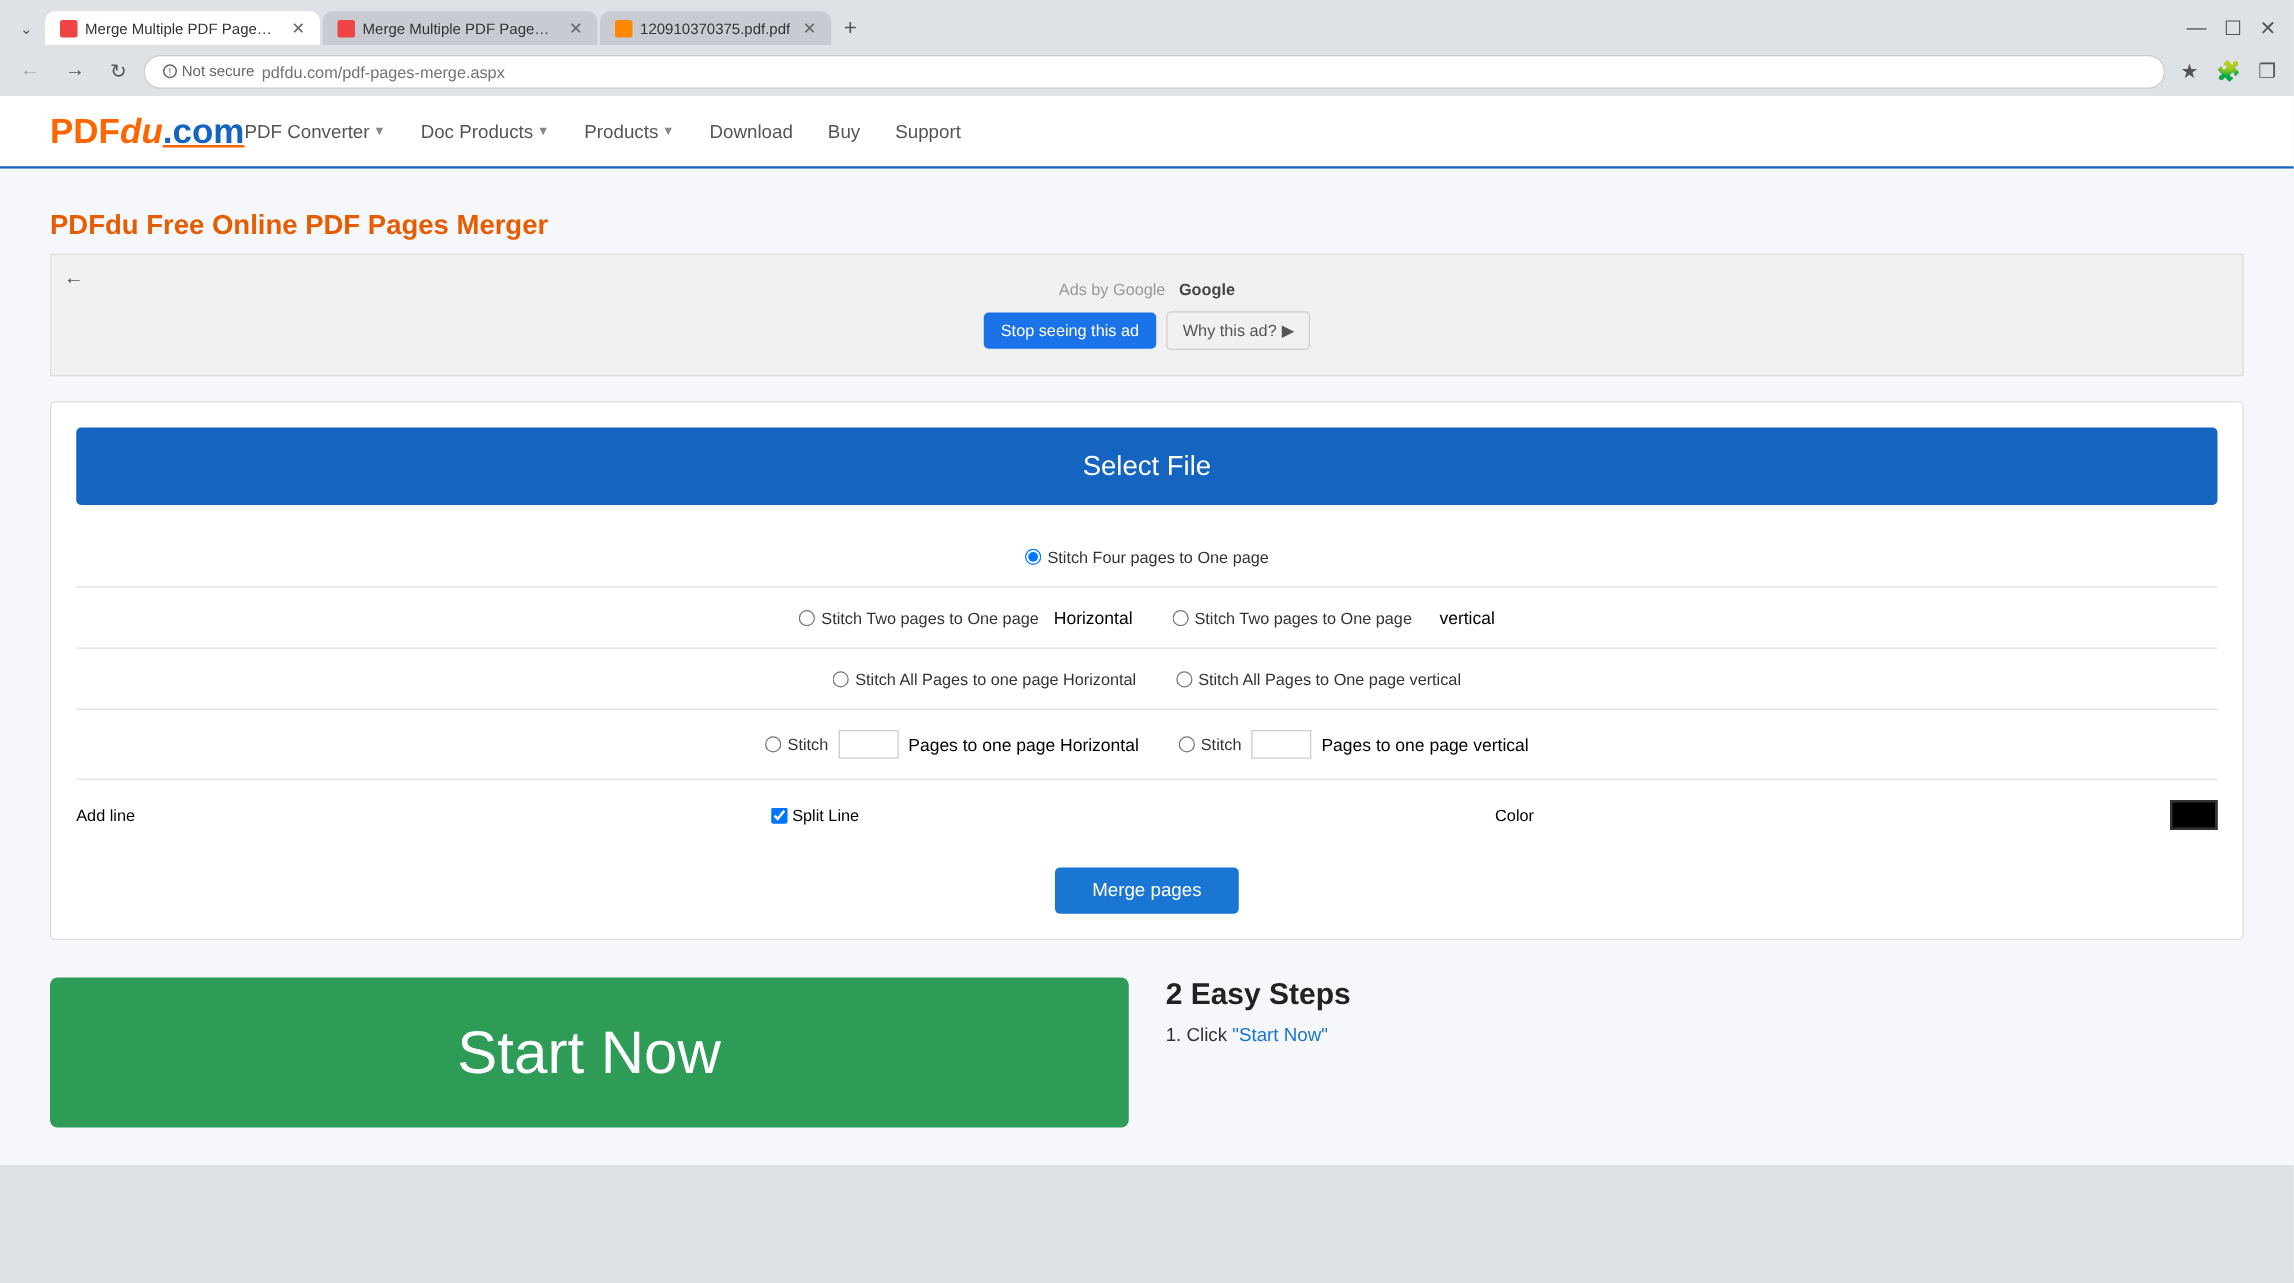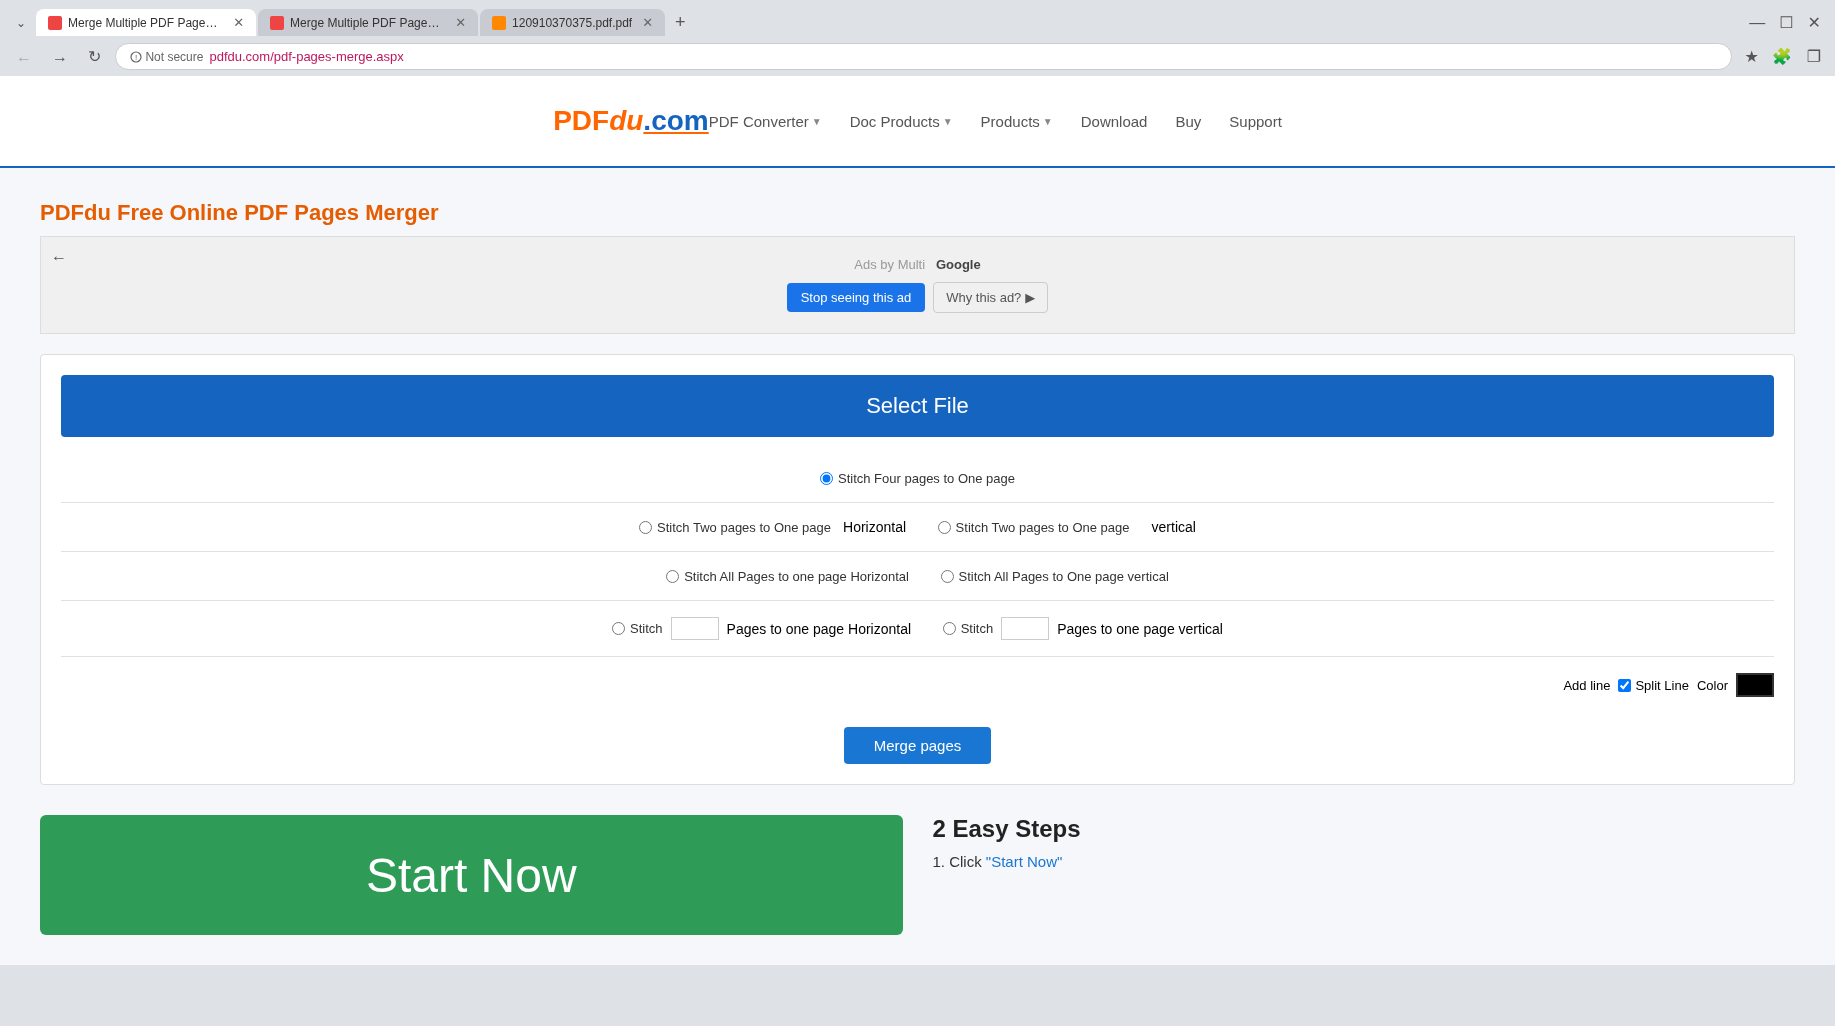--- a/index.html
+++ b/index.html
@@ -17,29 +17,29 @@
     .tab-label { white-space: nowrap; overflow: hidden; text-overflow: ellipsis; max-width: 160px; font-size: 12px; }
     .tab-close { margin-left: 4px; color: #666; cursor: pointer; font-size: 13px; flex-shrink: 0; }
     .tab-new { background: none; border: none; font-size: 18px; color: #555; cursor: pointer; padding: 4px 8px; }
     .tab-dropdown { background: none; border: none; font-size: 12px; color: #555; cursor: pointer; padding: 4px 8px; }
 
     .address-bar { background: #dee1e6; padding: 6px 10px; display: flex; align-items: center; gap: 8px; }
     .nav-btn { background: none; border: none; font-size: 16px; color: #555; cursor: pointer; padding: 4px 6px; border-radius: 4px; }
     .nav-btn.disabled { color: #aaa; cursor: default; }
     .url-bar-inner { display: flex; align-items: center; gap: 6px; background: white; border-radius: 20px; padding: 5px 14px; flex: 1; border: 1px solid #ccc; }
     .url-security { color: #666; font-size: 12px; display: flex; align-items: center; gap: 3px; }
-    .url-text { color: #be185d; font-size: 13px; }
+    .url-text { color: #737373; font-size: 13px; }
     .url-actions { display: flex; align-items: center; gap: 6px; }
     .url-action-btn { background: none; border: none; font-size: 16px; color: #555; cursor: pointer; padding: 4px; }
 
     
     .page-content { background: white; }
 
     
-    .site-header { background: white; padding: 29px 40px; display: flex; align-items: center; justify-content: center; border-bottom: 2px solid #1565c0; }
+    .site-header { background: white; padding: 12px 40px; display: flex; align-items: center; justify-content: flex-start; border-bottom: 2px solid #1565c0; }
     .site-logo { font-size: 28px; font-weight: bold; }
     .logo-pdf { color: #ff6600; font-weight: bold; }
     .logo-du { color: #ff6600; font-style: italic; font-weight: bold; }
     .logo-com { color: #1565c0; font-weight: bold; text-decoration: underline; text-decoration-color: #ff6600; }
     .site-nav { display: flex; align-items: center; gap: 28px; }
     .nav-item { color: #555; font-size: 15px; cursor: pointer; text-decoration: none; display: flex; align-items: center; gap: 3px; }
     .nav-arrow { font-size: 10px; color: #888; }
 
     
     .main-content { padding: 32px 40px 30px; background: #f5f7fa; min-height: 700px; }
@@ -58,21 +58,21 @@
     .tool-area { background: white; border: 1px solid #ddd; border-radius: 4px; padding: 20px; }
     .select-file-btn { background: #1565c0; color: white; font-size: 22px; padding: 18px; width: 100%; border: none; border-radius: 4px; cursor: pointer; margin-bottom: 16px; }
 
     .options-section { padding: 10px 0; }
     .option-row { display: flex; align-items: center; justify-content: center; padding: 8px 0; gap: 8px; flex-wrap: wrap; }
     .option-row.center { justify-content: center; }
     .radio-label { display: flex; align-items: center; gap: 5px; cursor: pointer; font-size: 13px; color: #333; }
     .radio-label input[type=radio] { cursor: pointer; }
     .stitch-input { width: 48px; border: 1px solid #ccc; padding: 3px 6px; font-size: 13px; text-align: center; }
 
-    .add-line-row { display: flex; align-items: center; justify-content: flex-end; gap: 8px; padding: 8px 0; font-size: 13px; }
+    .add-line-row { display: flex; align-items: center; justify-content: space-between; gap: 8px; padding: 8px 0; font-size: 13px; }
     .color-picker-swatch { width: 38px; height: 24px; background: black; border: 2px solid #333; cursor: pointer; display: inline-block; vertical-align: middle; }
 
     .merge-btn { background: #1976d2; color: white; border: none; padding: 10px 30px; border-radius: 4px; font-size: 15px; cursor: pointer; display: block; margin: 12px auto 0; }
 
     
     .bottom-section { display: flex; gap: 30px; margin-top: 30px; align-items: flex-start; }
     .start-now-banner { background: #2e9c57; color: white; border-radius: 6px; flex: 1; min-height: 120px; display: flex; align-items: center; justify-content: center; cursor: pointer; }
     .start-now-text { font-size: 48px; font-weight: 300; color: white; }
     .easy-steps { flex: 1; }
     .easy-steps-title { font-size: 24px; font-weight: bold; margin-bottom: 10px; color: #222; }
@@ -167,21 +167,21 @@
         </a>
       </nav>
     </div>
 
     <div class="main-content">
       <h1 class="page-title">PDFdu Free Online PDF Pages Merger</h1>
 
       <div class="ad-area">
         <span class="back-arrow">←</span>
         <div class="ads-by-google">
-          <span>Ads by Multi</span>
+          <span>Ads by Google</span>
           &nbsp;
           <span style="font-weight:bold; color:#444;">Google</span>
         </div>
         <div class="ad-buttons">
           <button class="stop-ad-btn">Stop seeing this ad</button>
           <button class="why-ad-btn">
             <span>Why this ad?</span>
             <span>▶</span>
           </button>
         </div>

